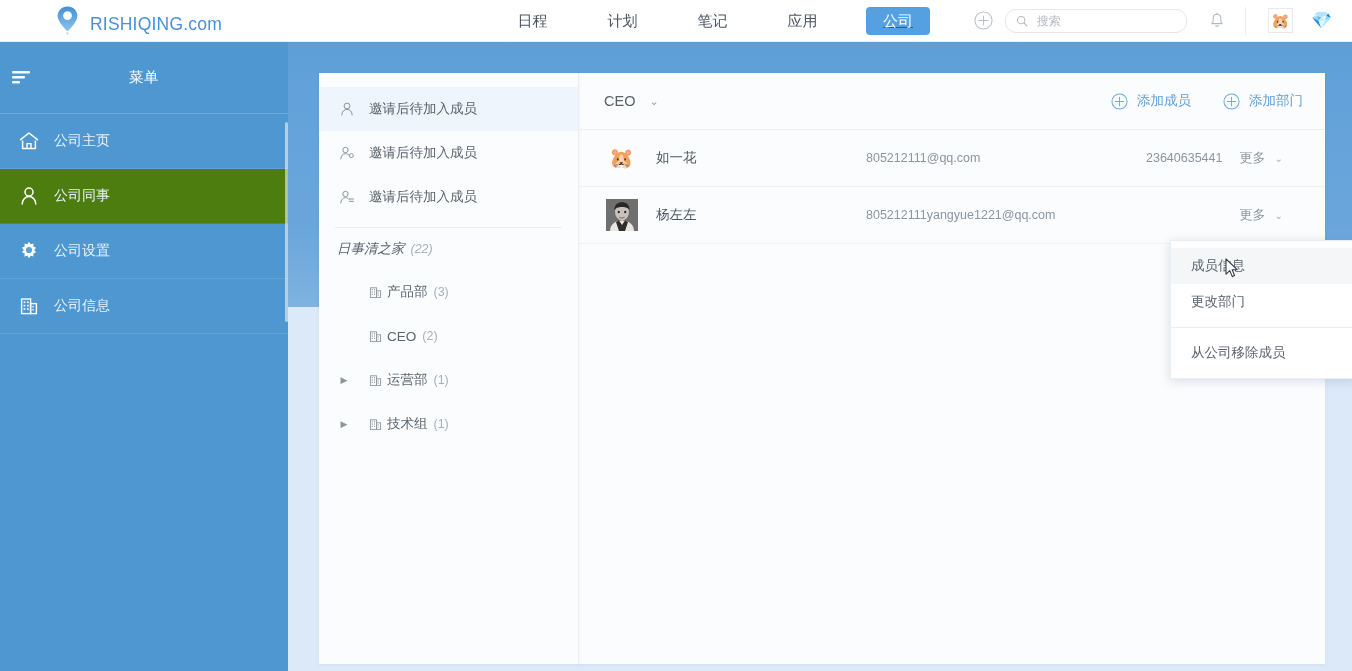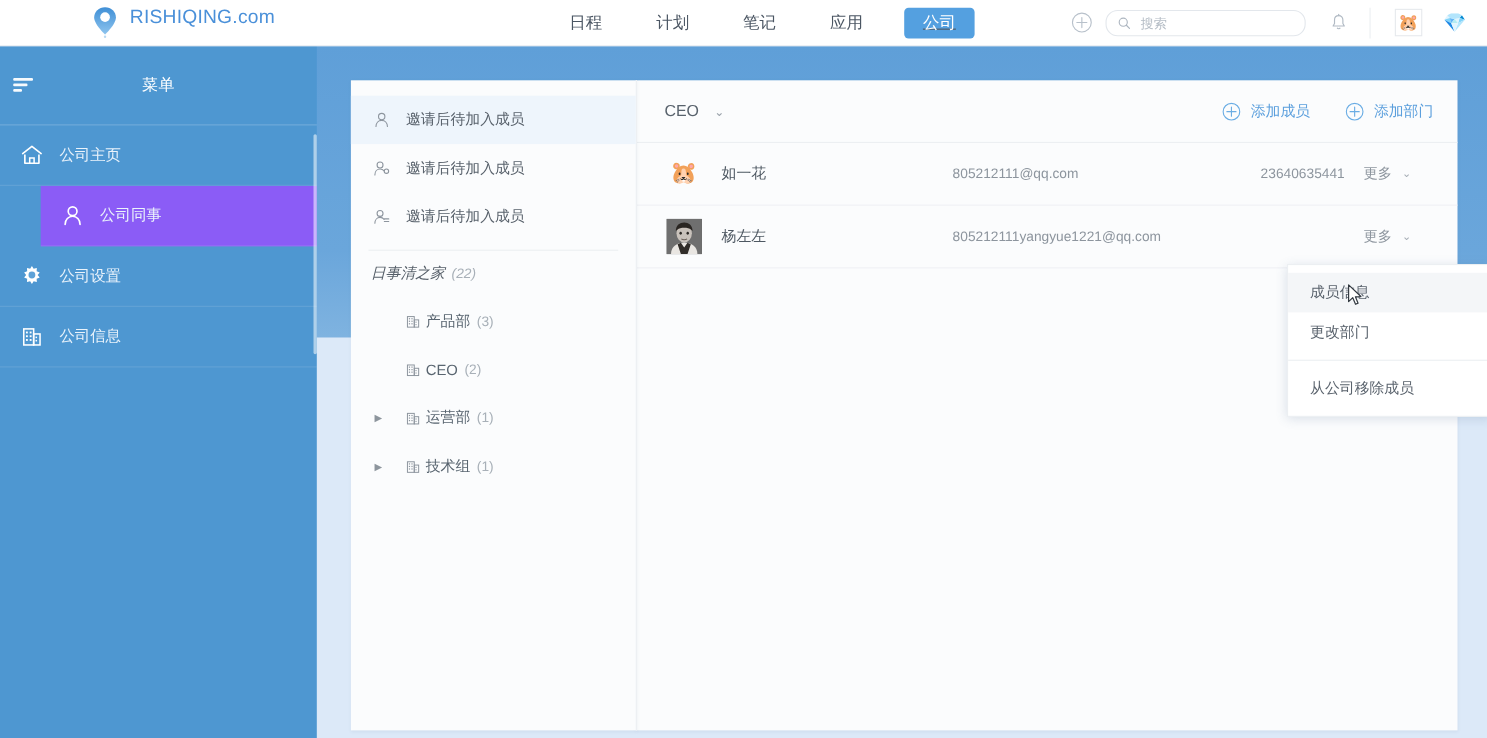--- a/index.html
+++ b/index.html
@@ -10,28 +10,28 @@
     background: #ffffff;
   }
   .app { position: relative; width: 1352px; height: 671px; overflow: hidden; background:#fff; }
 
   
   .topbar {
     position: absolute; left: 0; top: 0; width: 1352px; height: 41px;
     background: #ffffff; z-index: 40;
     border-bottom: 1px solid #e9eef3;
   }
-  .brand { position: absolute; left: 82px; top: 5px; display: flex; align-items: flex-start; gap: 9px; }
+  .brand { position: absolute; left: 54px; top: 5px; display: flex; align-items: flex-end; gap: 9px; }
   .brand-logo { width: 27px; height: 30px; position: relative; }
   .brand-logo svg { display:block; }
   .brand-name {
     font-size: 17.5px; color: #4a90d9; letter-spacing: .2px; font-weight: 400;
     white-space: nowrap;
   }
-  .mainnav { position: absolute; left: 495px; top: 0; height: 41px; display: flex; align-items: center; gap: 4px; }
+  .mainnav { position: absolute; left: 495px; top: 0; height: 41px; display: flex; align-items: center; gap: 15px; }
   .nav-item {
     font-size: 15px; color: #4b5663; padding: 0 0; width: 75px; text-align: center;
     height: 41px; line-height: 41px; cursor: pointer;
   }
   .nav-item.active-wrap { width: 86px; display:flex; align-items:center; justify-content:center;text-decoration:underline; }
   .nav-item .pill {
     background: #54a0e0; color: #fff; border-radius: 4px;
     padding: 5px 17px; font-size: 15px; line-height: 18px; display:inline-block;
   }
   .top-right { position: absolute; right: 0; top: 0; height: 41px; display: flex; align-items: center; }
@@ -79,21 +79,21 @@
     height: 72px; display: flex; align-items: center; position: relative;
     border-bottom: 1px solid rgba(255,255,255,.18);
   }
   .sb-burger { position: absolute; left: 8px; top: 50%; transform: translateY(-50%); width: 28px; height: 22px; }
   .sb-title { width: 100%; text-align: center; color: #fff; font-size: 14.5px; letter-spacing:.5px; }
   .sb-item {
     height: 54px; display: flex; align-items: center; padding-left: 10px;
     color: #eaf3fb; font-size: 14px; cursor: pointer; position: relative;
     border-bottom: 1px solid rgba(255,255,255,.10);
   }
-  .sb-item.sel { background: #8b5cf6; margin-left: 37px; }
+  .sb-item.sel { background: #4d7c0f; }
   .sb-ico { width: 38px; display: flex; align-items: center; justify-content: center; flex:0 0 auto; }
   .sb-label { margin-left: 6px; }
   .sb-scroll {
     position: absolute; right: 0px; top: 81px; width: 3px; height: 200px;
     background: rgba(255,255,255,.55); border-radius: 2px;
   }
 
   
   .panel-mid {
     position: absolute; left: 319px; top: 73px; width: 259px; height: 591px;

